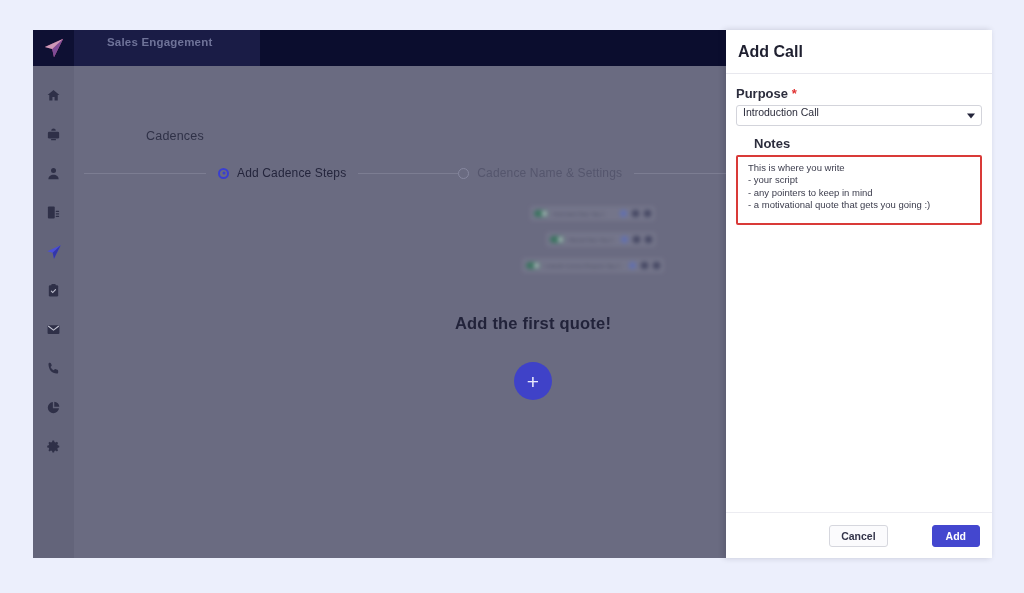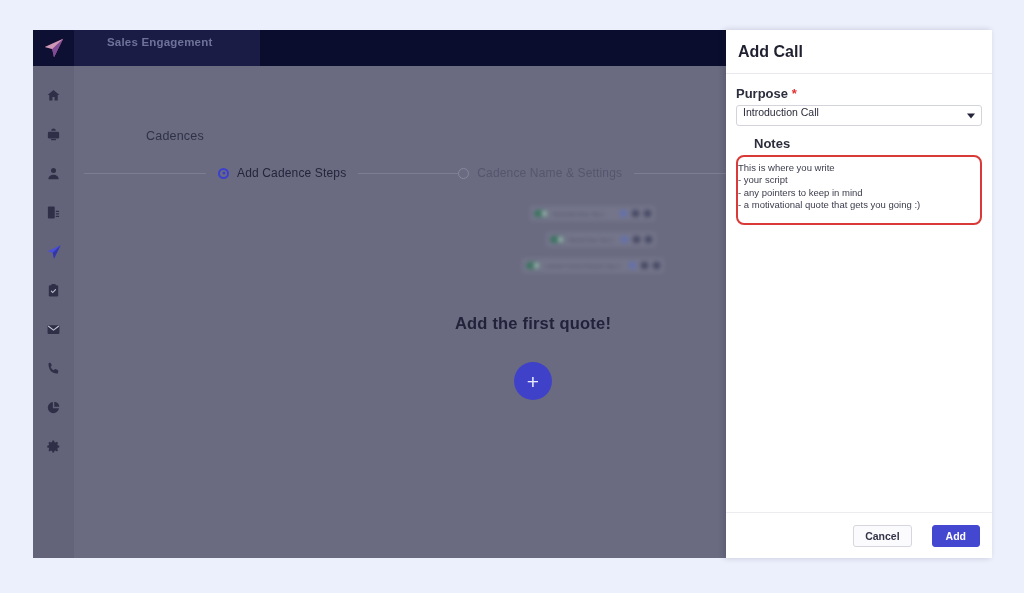--- a/index.html
+++ b/index.html
@@ -171,46 +171,46 @@
     position: absolute; right: 6px; top: 50%;
     transform: translateY(-50%);
     width: 0; height: 0;
     border-left: 4px solid transparent;
     border-right: 4px solid transparent;
     border-top: 5px solid #23243a;
   }
   .notes-label { margin-top: 10px; padding-left: 18px; }
   .notes-box {
     width: 100%; height: 70px;
-    border: 2px solid #d93a38; border-radius: 8px;
-    background: #fff; padding: 5px 0;
+    border: 2px solid #d93a38; border-radius: 2px;
+    background: #fff; padding: 5px 10px;
     font-family: "Liberation Sans", sans-serif;
     font-size: 9.5px; line-height: 12.3px; color: #3b3c4c;
     resize: none; outline: none; white-space: pre;
     overflow: hidden;
   }
   .panel-foot {
     height: 46px; flex: none;
     border-top: 1px solid #ececf1;
     display: flex; align-items: center; justify-content: flex-end;
-    gap: 20px; padding: 0 12px;
+    gap: 8px; padding: 0 12px;
   }
   .btn-cancel {
     height: 22px; padding: 0 11px;
     font-family: "Liberation Sans", sans-serif;
     font-size: 10.5px; font-weight: bold; color: #33344a;
     background: #fbfbfd; border: 1px solid #d6d7de;
     border-radius: 3px; cursor: pointer;
   }
   .btn-add {
     height: 22px; padding: 0 13px;
     font-family: "Liberation Sans", sans-serif;
     font-size: 10.5px; font-weight: bold; color: #ffffff;
     background: #4447cf; border: 1px solid #4447cf;
-    border-radius: 3px; cursor: pointer;
+    border-radius: 3px; cursor: pointer; margin-left: 36px;
   }
 </style>
 </head>
 <body>
 
 <div id="root">
 
   <div class="app-window">
 
     <div class="sidebar">

